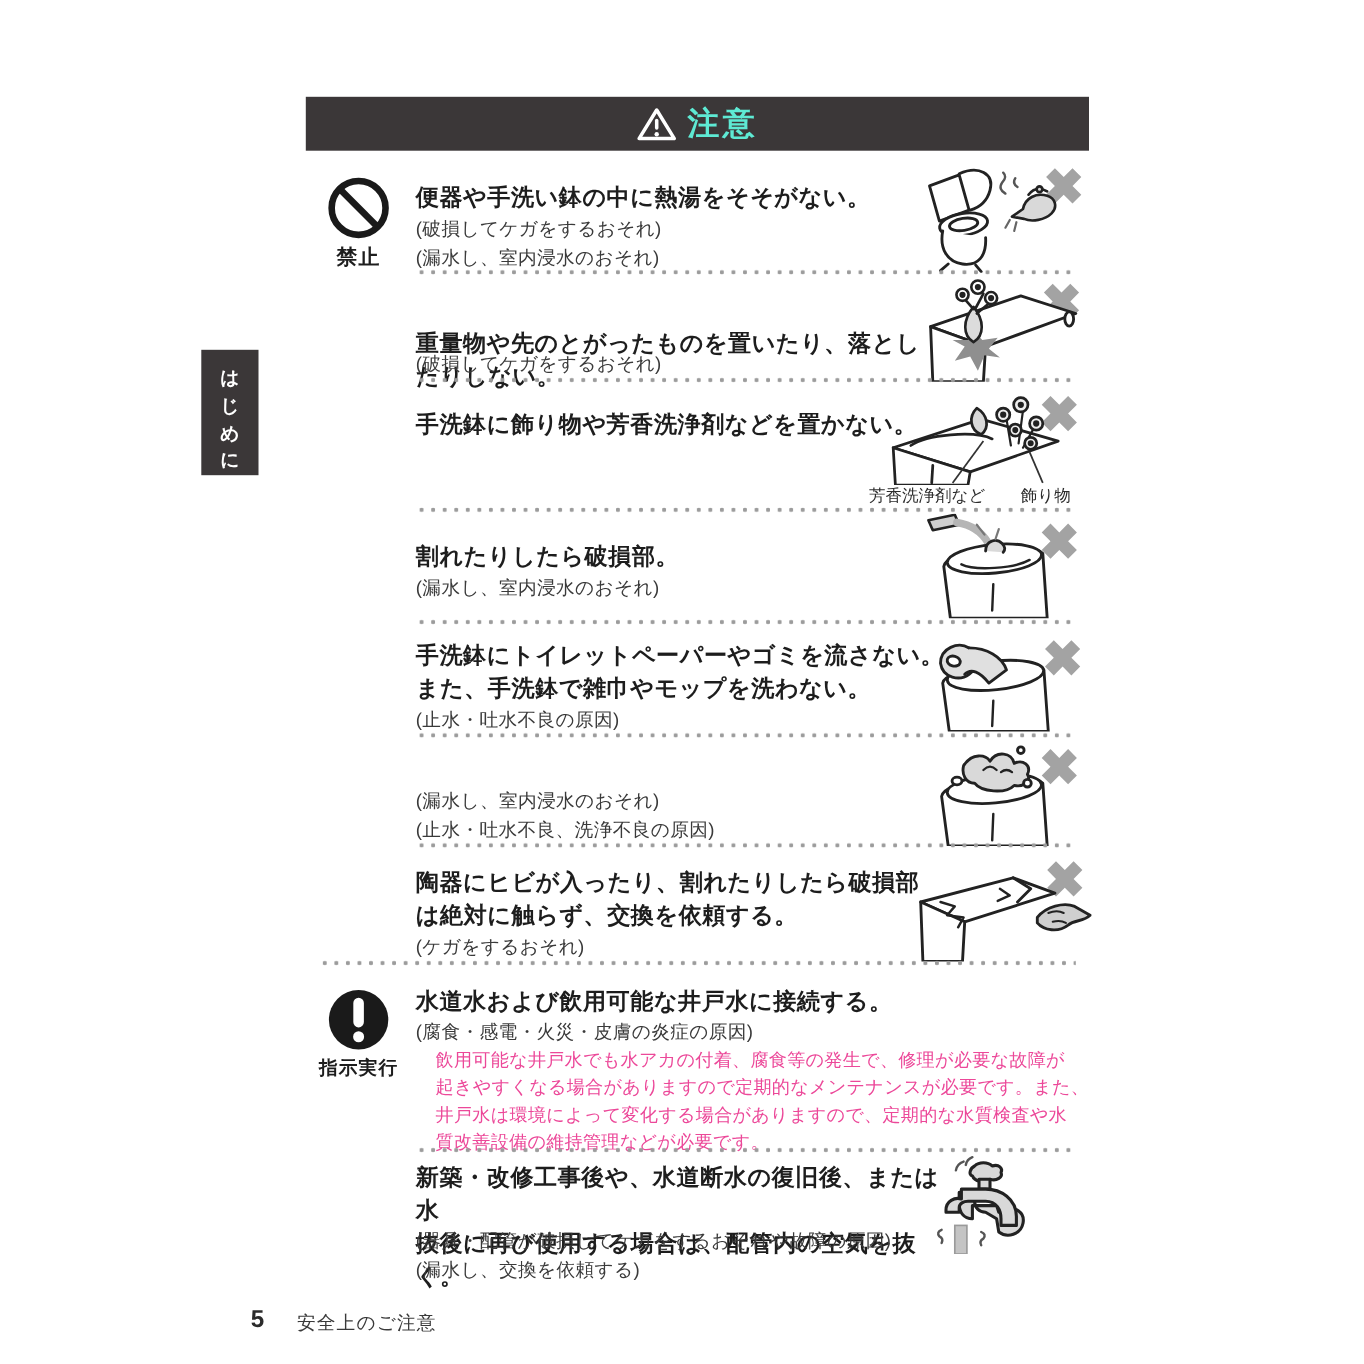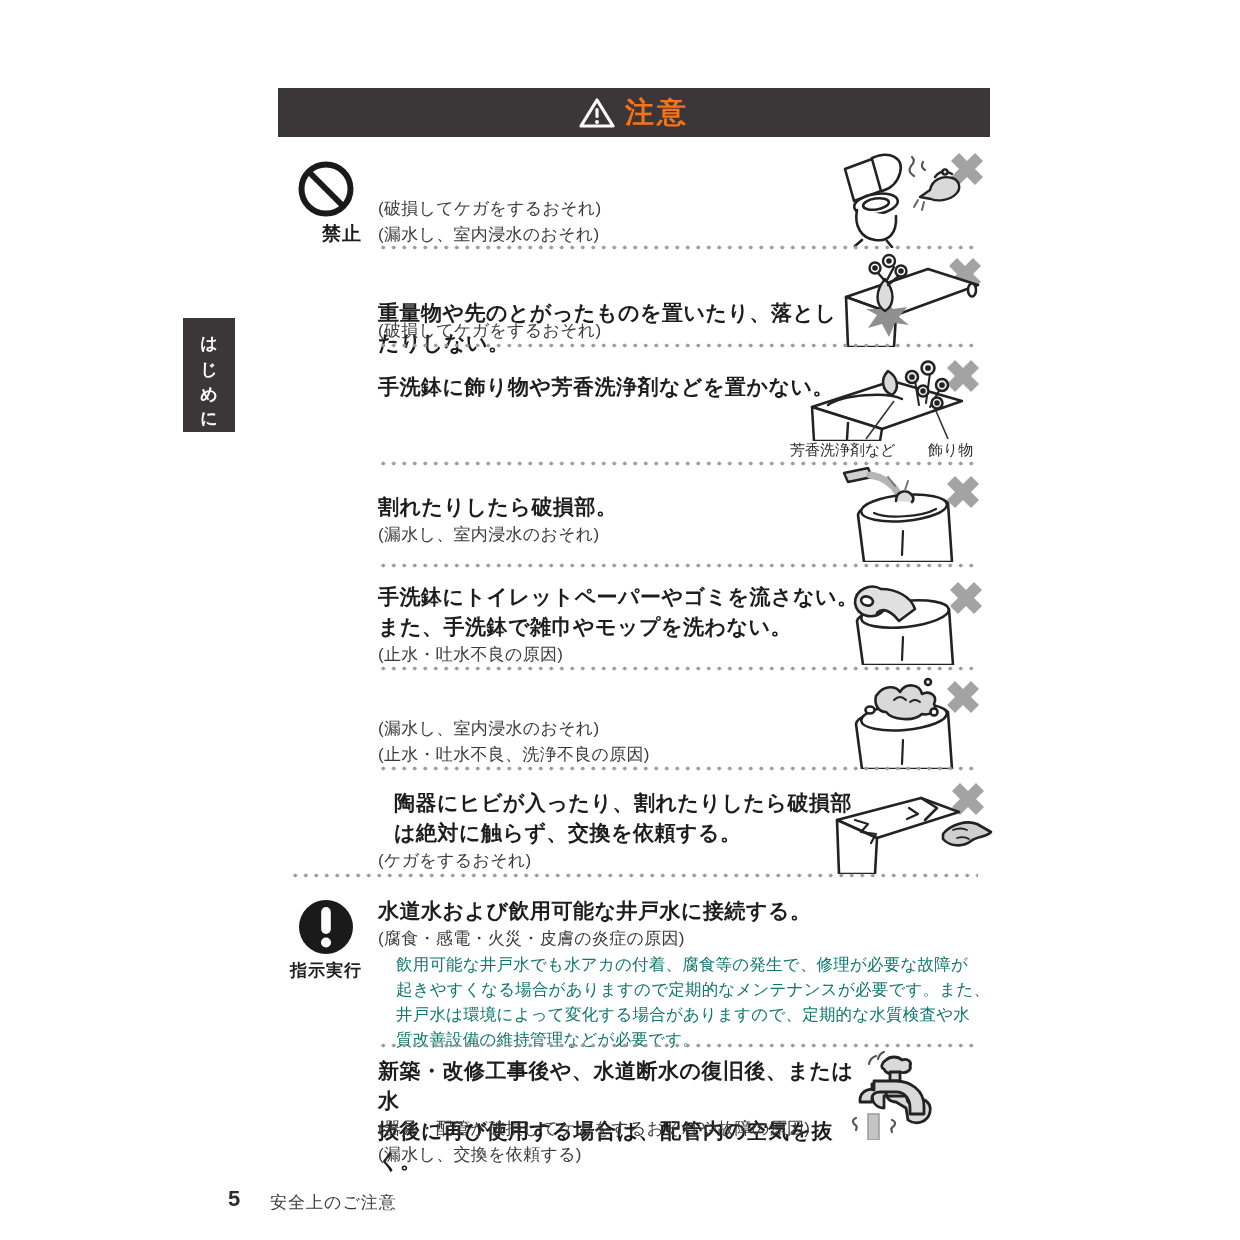--- a/index.html
+++ b/index.html
@@ -2,39 +2,39 @@
 <html lang="ja"><head>
 <meta charset="utf-8">
 <style>
   html,body{margin:0;padding:0;background:#fff;}
   #page{position:relative;width:1240px;height:1240px;background:#ffffff;overflow:hidden;
         font-family:"Liberation Sans","DejaVu Sans",sans-serif;color:#1d1d1d;}
 
   
   .caution-bar{position:absolute;left:278px;top:88px;width:712px;height:49px;background:#3b3738;
                display:flex;align-items:center;justify-content:center;gap:10px;}
-  .caution-title{color:#f97316;font-size:29px;font-weight:700;letter-spacing:3px;}
+  .caution-title{color:#5eead4;font-size:29px;font-weight:700;letter-spacing:3px;}
 
   
   .side-tab{position:absolute;left:183px;top:318px;width:52px;height:114px;background:#3b3738;
             display:flex;align-items:center;justify-content:center;}
   .side-tab span{writing-mode:vertical-rl;color:#ffffff;font-size:17px;font-weight:700;
                  letter-spacing:6px;line-height:1;}
 
   
-  .badge{position:absolute;left:290px;width:72px;text-align:right;}
+  .badge{position:absolute;left:290px;width:72px;text-align:center;}
   .badge svg{display:block;margin:0 auto;}
   .badge-label{font-size:19px;font-weight:700;color:#1d1d1d;margin-top:3px;letter-spacing:1px;}
 
   
   .item-title{position:absolute;left:378px;font-size:21px;font-weight:700;line-height:30px;
               color:#1d1d1d;white-space:pre-line;letter-spacing:0.5px;}
   .item-notes{position:absolute;left:378px;font-size:17px;line-height:26px;color:#3a3a3a;
               white-space:pre-line;letter-spacing:0.3px;}
-  .item-para{position:absolute;left:396px;font-size:16.5px;line-height:25px;color:#0f766e;
+  .item-para{position:absolute;left:396px;font-size:16.5px;line-height:25px;color:#ec4899;
              white-space:pre-line;letter-spacing:0.2px;}
 
   
   .dotted{position:absolute;height:5px;background-image:radial-gradient(circle,#9c9c9c 1.7px,transparent 2.2px);
           background-size:10.5px 5px;background-repeat:repeat-x;background-position:0 50%;}
 
   
   .illus{position:absolute;}
   .illus svg{display:block;}
   .illus-label{position:absolute;font-size:15px;color:#2c2c2c;white-space:nowrap;}
@@ -61,20 +61,21 @@
     <span>はじめに</span>
   </div>
 
   <div class="badge" style="top:160px;">
     <svg width="58" height="58" viewBox="0 0 58 58">
       <circle cx="29" cy="29" r="24.5" fill="none" stroke="#1a1a1a" stroke-width="6"></circle>
       <line x1="12" y1="12" x2="46" y2="46" stroke="#1a1a1a" stroke-width="6"></line>
     </svg>
     <div class="badge-label">禁止</div>
   </div>
+  <div class="item-title" style="top:165px;">便器や手洗い鉢の中に熱湯をそそがない。</div>
   <div class="item-notes" style="top:196px;">(破損してケガをするおそれ)
 (漏水し、室内浸水のおそれ)</div>
   <div class="illus" style="left:826px;top:146px;">
     <svg width="165" height="102" viewBox="0 0 165 102">
       <g transform="translate(120,2)">
         <path d="M5 13 L13 5 L21 13 L29 5 L37 13 L29 21 L37 29 L29 37 L21 29 L13 37 L5 29 L13 21 Z" fill="#a3a3a3"></path>
       </g>
       <g stroke="#222" stroke-width="2.6" stroke-linecap="round" stroke-linejoin="round">
         <path d="M46 12 C64 4 78 12 74 27 C71 38 63 43 56 45" fill="#ffffff"></path>
         <path d="M19 23 L46 13 L55 45 L28 55 Z" fill="#ffffff"></path>
@@ -216,21 +217,21 @@
         <path d="M46 22 C54 10 66 12 70 18 C76 8 90 10 92 20 C100 16 108 22 104 30 C108 36 100 42 92 40 C84 48 62 46 56 38 C48 38 44 30 46 22 Z" fill="#d9d9d9"></path>
         <path d="M64 26 q6 -6 12 0 M80 28 q5 -4 10 0" fill="none" stroke-width="2"></path>
         <ellipse cx="40" cy="36" rx="4.5" ry="3.5" fill="#ffffff"></ellipse>
         <circle cx="104" cy="38" r="3.5" fill="#ffffff"></circle>
         <circle cx="98" cy="8" r="3" fill="#ffffff"></circle>
       </g>
     </svg>
   </div>
   <div class="dotted" style="left:378px;top:766px;width:600px;"></div>
 
-  <div class="item-title" style="top:788px;margin-left:16px;">陶器にヒビが入ったり、割れたりしたら破損部
+  <div class="item-title" style="top:788px;">陶器にヒビが入ったり、割れたりしたら破損部
 は絶対に触らず、交換を依頼する。</div>
   <div class="item-notes" style="top:848px;">(ケガをするおそれ)</div>
   <div class="illus" style="left:825px;top:778px;">
     <svg width="170" height="96" viewBox="0 0 170 96">
       <g transform="translate(122,0)">
         <path d="M5 13 L13 5 L21 13 L29 5 L37 13 L29 21 L37 29 L29 37 L21 29 L13 37 L5 29 L13 21 Z" fill="#a3a3a3"></path>
       </g>
       <g stroke="#222" stroke-width="2.6" stroke-linecap="round" stroke-linejoin="round">
         <path d="M12 42 L96 20 L134 34 L52 60 Z" fill="#ffffff"></path>
         <path d="M12 42 L52 60 L50 96 L14 96 Z" fill="#ffffff"></path>

